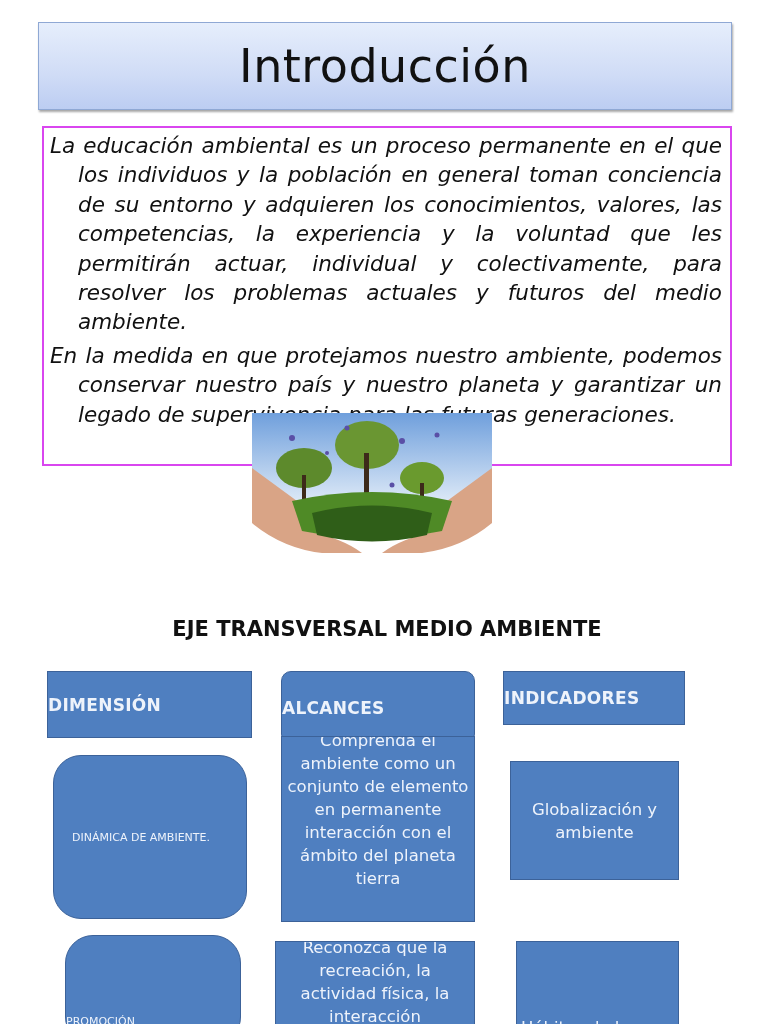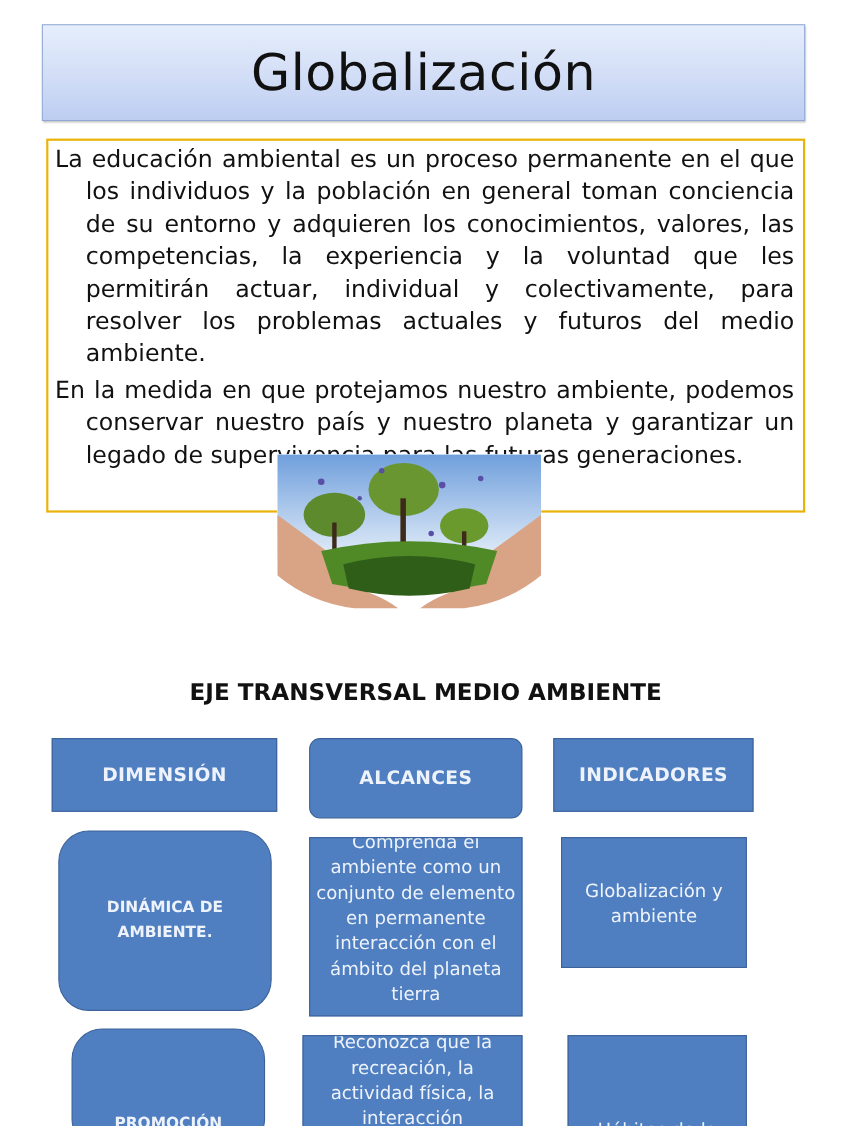--- a/index.html
+++ b/index.html
@@ -11,51 +11,52 @@
       position:absolute; left:38px; top:22px; width:692px; height:86px;
       background:linear-gradient(to bottom,#e6eefc 0%,#d0dcf6 60%,#bccdf2 100%);
       border:1px solid #8fa8d4; box-shadow:1px 2px 2px rgba(0,0,0,0.35);
       display:flex; align-items:center; justify-content:center;
     }
     .title-box h1 {
       margin:0; font-weight:normal; font-size:46px; color:#111; letter-spacing:0.5px;
     }
     .text-box {
       position:absolute; left:42px; top:126px; width:690px; height:340px;
-      border:2px solid #eab308; box-sizing:border-box; background:#fff;
+      border:2px solid #d946ef; box-sizing:border-box; background:#fff;
       padding:3px 8px 0 6px;
+      font-style:italic;
     }
     .para {
       margin:0; font-size:21.5px; line-height:29.4px; color:#111;
       text-align:justify; text-indent:-28px; padding-left:28px;
     }
     .para + .para { margin-top:4px; }
     .photo {
       position:absolute; left:252px; top:413px; width:240px; height:142px;
       overflow:hidden; background:#fff;
     }
     .section-heading {
       position:absolute; left:0; top:617px; width:774px; text-align:center;
       font-weight:bold; font-size:21px; color:#111; margin:0;
     }
     .box {
       position:absolute; background:#4f7fc0; border:1.5px solid #3c6299;
       box-sizing:border-box; color:#eef3fb; text-align:center;
-      display:flex; align-items:center; justify-content:center; overflow:hidden;
+      display:flex; align-items:center; justify-content:flex-start; overflow:hidden;
     }
     .hdr { font-weight:bold; font-size:17px; letter-spacing:0.3px; }
-    .rounded { border-radius:28px; font-weight:bold; font-size:14px; line-height:23px; }
+    .rounded { border-radius:28px; font-weight:normal; font-size:11px; line-height:23px; }
     .content { font-size:16.5px; line-height:23px; padding:0 4px; }
     .clip-top { align-items:flex-start; }
   </style>
 </head>
 <body>
 
 <div class="title-box">
-  <h1>Globalización</h1>
+  <h1>Introducción</h1>
 </div>
 
 <div class="text-box">
   <p class="para">La educación ambiental  es un proceso permanente en el que los individuos y la población en general toman conciencia de su entorno y adquieren los conocimientos, valores, las competencias, la experiencia y la voluntad que les permitirán actuar, individual y colectivamente, para resolver los problemas actuales y futuros del medio ambiente.</p>
   <p class="para">En la medida en que protejamos nuestro ambiente, podemos conservar nuestro país y nuestro planeta y garantizar un legado de supervivencia para las futuras generaciones.</p>
 </div>
 
 <div class="photo">
   <svg width="240" height="142" viewBox="0 0 240 142">
     <defs>
@@ -88,28 +89,28 @@
 </div>
 
 <h2 class="section-heading">EJE TRANSVERSAL MEDIO AMBIENTE</h2>
 
 <div class="box hdr" style="left:47px; top:671px; width:205px; height:67px;">
   <span>DIMENSIÓN</span>
 </div>
 <div class="box hdr" style="left:281px; top:671px; width:194px; height:73px;border-radius:10px;">
   <span>ALCANCES</span>
 </div>
-<div class="box hdr" style="left:503px; top:671px; width:182px; height:67px;">
+<div class="box hdr" style="left:503px; top:671px; width:182px; height:54px;">
   <span>INDICADORES</span>
 </div>
 
 <div class="box rounded" style="left:53px; top:755px; width:194px; height:164px; padding:0 18px;">
   <span>DINÁMICA DE AMBIENTE.</span>
 </div>
-<div class="box content clip-top" style="left:281px; top:761px; width:194px; height:163px;">
+<div class="box content clip-top" style="left:281px; top:736px; width:194px; height:186px;">
   <span style="margin-top:-8px;">Comprenda el ambiente como un conjunto de elemento en permanente interacción con el ámbito del planeta tierra</span>
 </div>
 <div class="box content" style="left:510px; top:761px; width:169px; height:119px;">
   <span>Globalización y ambiente</span>
 </div>
 
 <div class="box rounded clip-top" style="left:65px; top:935px; width:176px; height:110px;">
   <span style="margin-top:74px;">PROMOCIÓN</span>
 </div>
 <div class="box content clip-top" style="left:275px; top:941px; width:200px; height:100px;">

